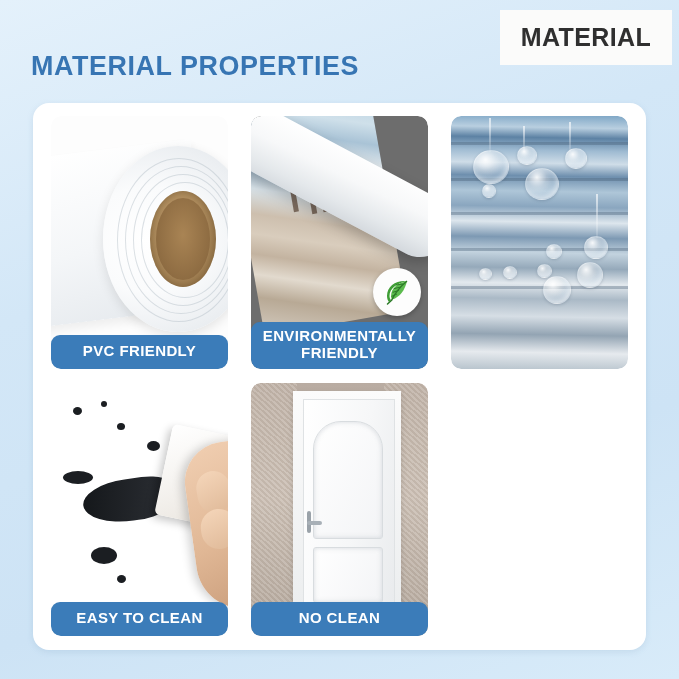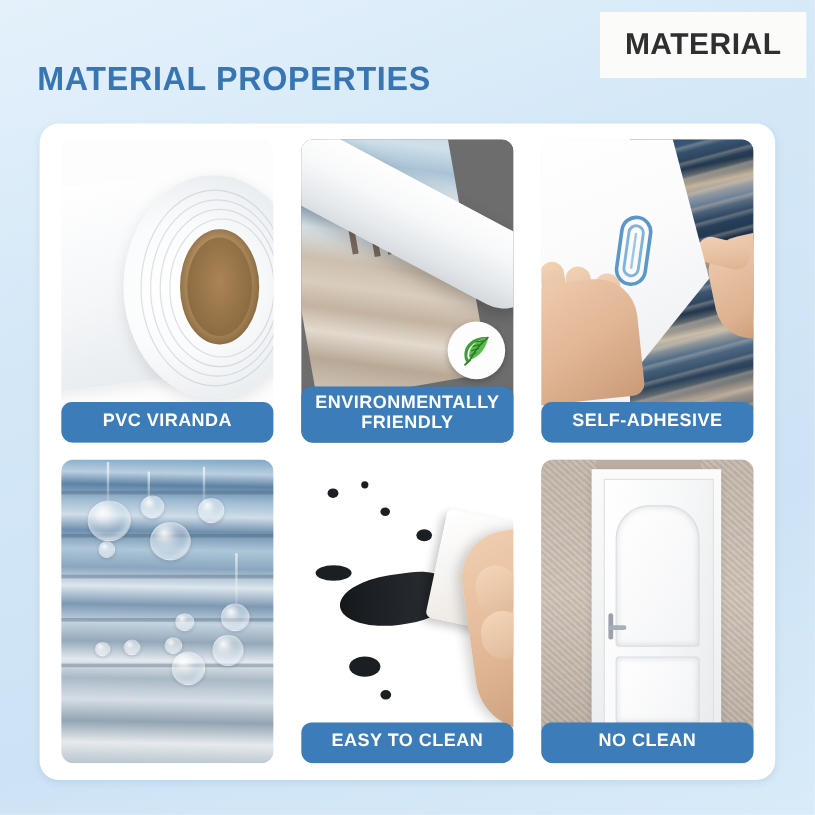--- a/index.html
+++ b/index.html
@@ -499,21 +499,21 @@
         <div class="card-media m-pvc">
           <div class="sheet"></div>
           <div class="roll-body"></div>
           <div class="ring r1"></div>
           <div class="ring r2"></div>
           <div class="ring r3"></div>
           <div class="ring r4"></div>
           <div class="core-outer"></div>
           <div class="core-inner"></div>
         </div>
-        <div class="card-label">PVC VIRANDA</div>
+        <div class="card-label">PVC FRIENDLY</div>
       </div>
 
       <div class="card">
         <div class="card-media m-eco">
           <div class="photo"></div>
           <div class="pier p1"></div>
           <div class="pier p2"></div>
           <div class="pier p3"></div>
           <div class="peel">
             <div class="peel-edge"></div>
@@ -524,38 +524,20 @@
               <path d="M25 4c-9 2-16 7-16 15 0 1.4.4 2.7 1.2 3.6C18 20 23 13 25 4z" fill="#5cbb4e"></path>
               <path d="M25 4C19 9 13 16 9.6 23.2" stroke="#2d7a28" stroke-width="1.3" fill="none"></path>
               <path d="M21 7l-7 1M19 10l-7 1.6M17 13.4l-6.4 2M15 17l-5.4 2.4" stroke="#2d7a28" stroke-width="1" fill="none"></path>
               <path d="M9.6 23.2 5.5 27" stroke="#2d7a28" stroke-width="1.5" fill="none" stroke-linecap="round"></path>
             </svg>
           </div>
         </div>
         <div class="card-label two-line">ENVIRONMENTALLY FRIENDLY</div>
       </div>
 
-      <div class="card">
-        <div class="card-media m-adh">
-          <div class="marble"></div>
-          <div class="hand-right"></div>
-          <div class="thumb"></div>
-          <div class="backing"></div>
-          <svg class="clip" viewBox="0 0 30 62">
-            <rect x="3" y="3" width="24" height="56" rx="12" fill="none" stroke="#5b97c9" stroke-width="3"></rect>
-            <rect x="9" y="10" width="12" height="42" rx="6" fill="none" stroke="#7fb3d8" stroke-width="2.4"></rect>
-            <line x1="15" y1="16" x2="15" y2="46" stroke="#9cc6e3" stroke-width="2"></line>
-          </svg>
-          <div class="finger f1"></div>
-          <div class="finger f2"></div>
-          <div class="finger f3"></div>
-          <div class="hand hand-left"></div>
-        </div>
-        <div class="card-label">SELF-ADHESIVE</div>
-      </div>
 
       <div class="card">
         <div class="card-media m-water">
           <div class="stripe" style="top:26px"></div>
           <div class="stripe" style="top:62px"></div>
           <div class="stripe" style="top:96px"></div>
           <div class="stripe" style="top:132px"></div>
           <div class="stripe" style="top:170px"></div>
 
           <div class="trail" style="left:38px; top:2px;  height:34px;"></div>

